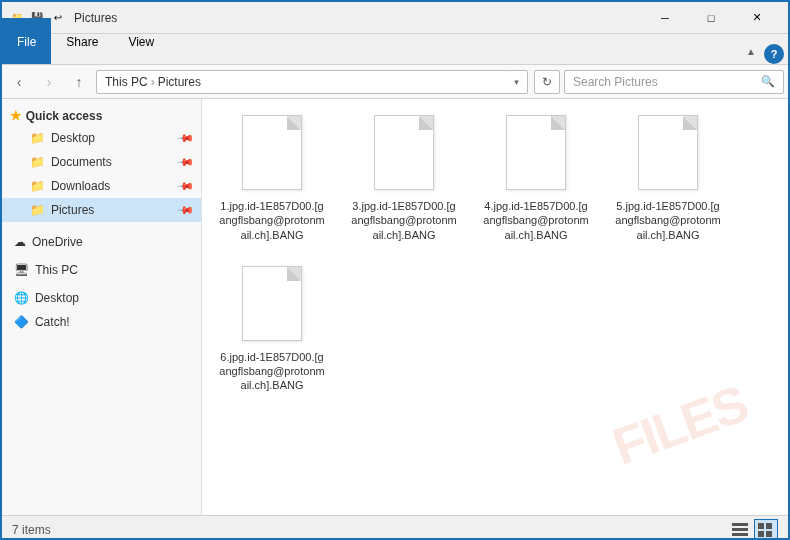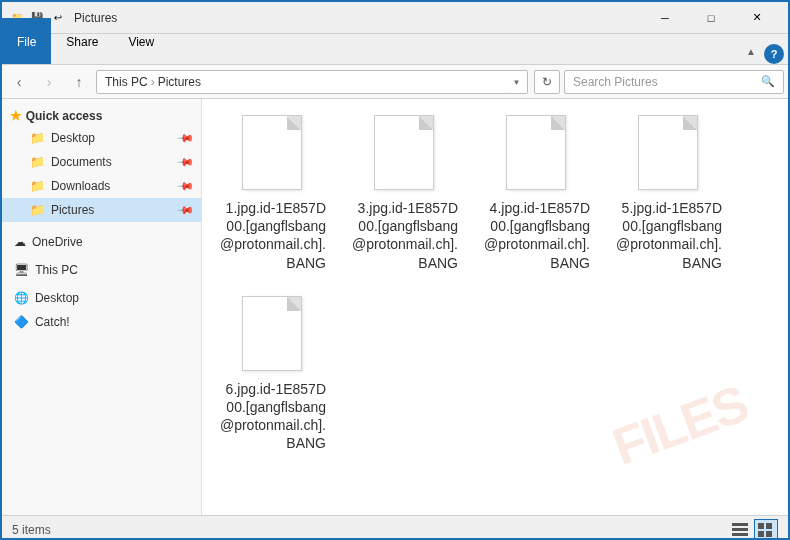--- a/index.html
+++ b/index.html
@@ -271,23 +271,23 @@
       position: absolute;
       top: 0;
       right: 0;
       width: 0;
       height: 0;
       border-style: solid;
       border-width: 0 14px 14px 0;
       border-color: transparent #e0e0e0 transparent transparent;
     }
     .file-name {
-      font-size: 14px;
+      font-size: 11px;
       color: #333;
-      text-align: right;
+      text-align: center;
       margin-top: 4px;
       word-break: break-all;
       line-height: 1.3;
       max-width: 115px;
     }
 
     
     .watermark {
       position: absolute;
       bottom: 60px;
@@ -466,21 +466,21 @@
               <div class="file-page-fold"></div>
             </div>
           </div>
           <div class="file-name">6.jpg.id-1E857D00.[gangflsbang@protonmail.ch].BANG</div>
         </div>
       </div>
   </div>
 </div>
 
 <div class="status-bar">
-  <span>5 items</span>
+  <span>7 items</span>
   <div class="status-right">
     <button class="view-btn">
       <svg width="16" height="14" viewBox="0 0 16 14">
         <rect x="0" y="0" width="16" height="3" fill="#555"></rect>
         <rect x="0" y="5" width="16" height="3" fill="#555"></rect>
         <rect x="0" y="10" width="16" height="3" fill="#555"></rect>
       </svg>
     </button>
     <button class="view-btn active">
       <svg width="16" height="14" viewBox="0 0 16 14">

